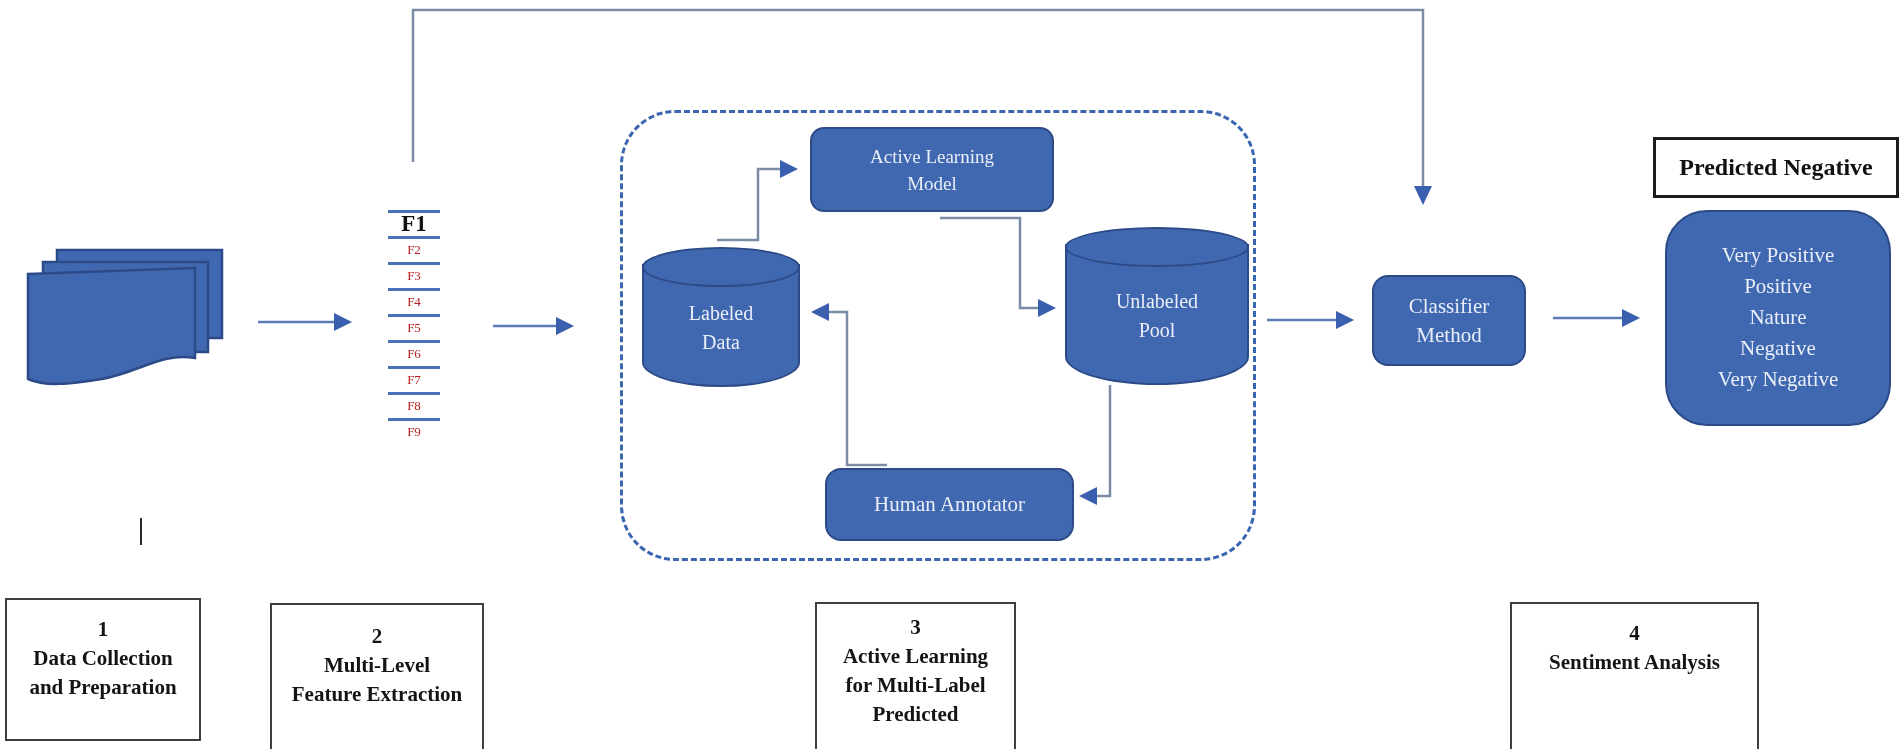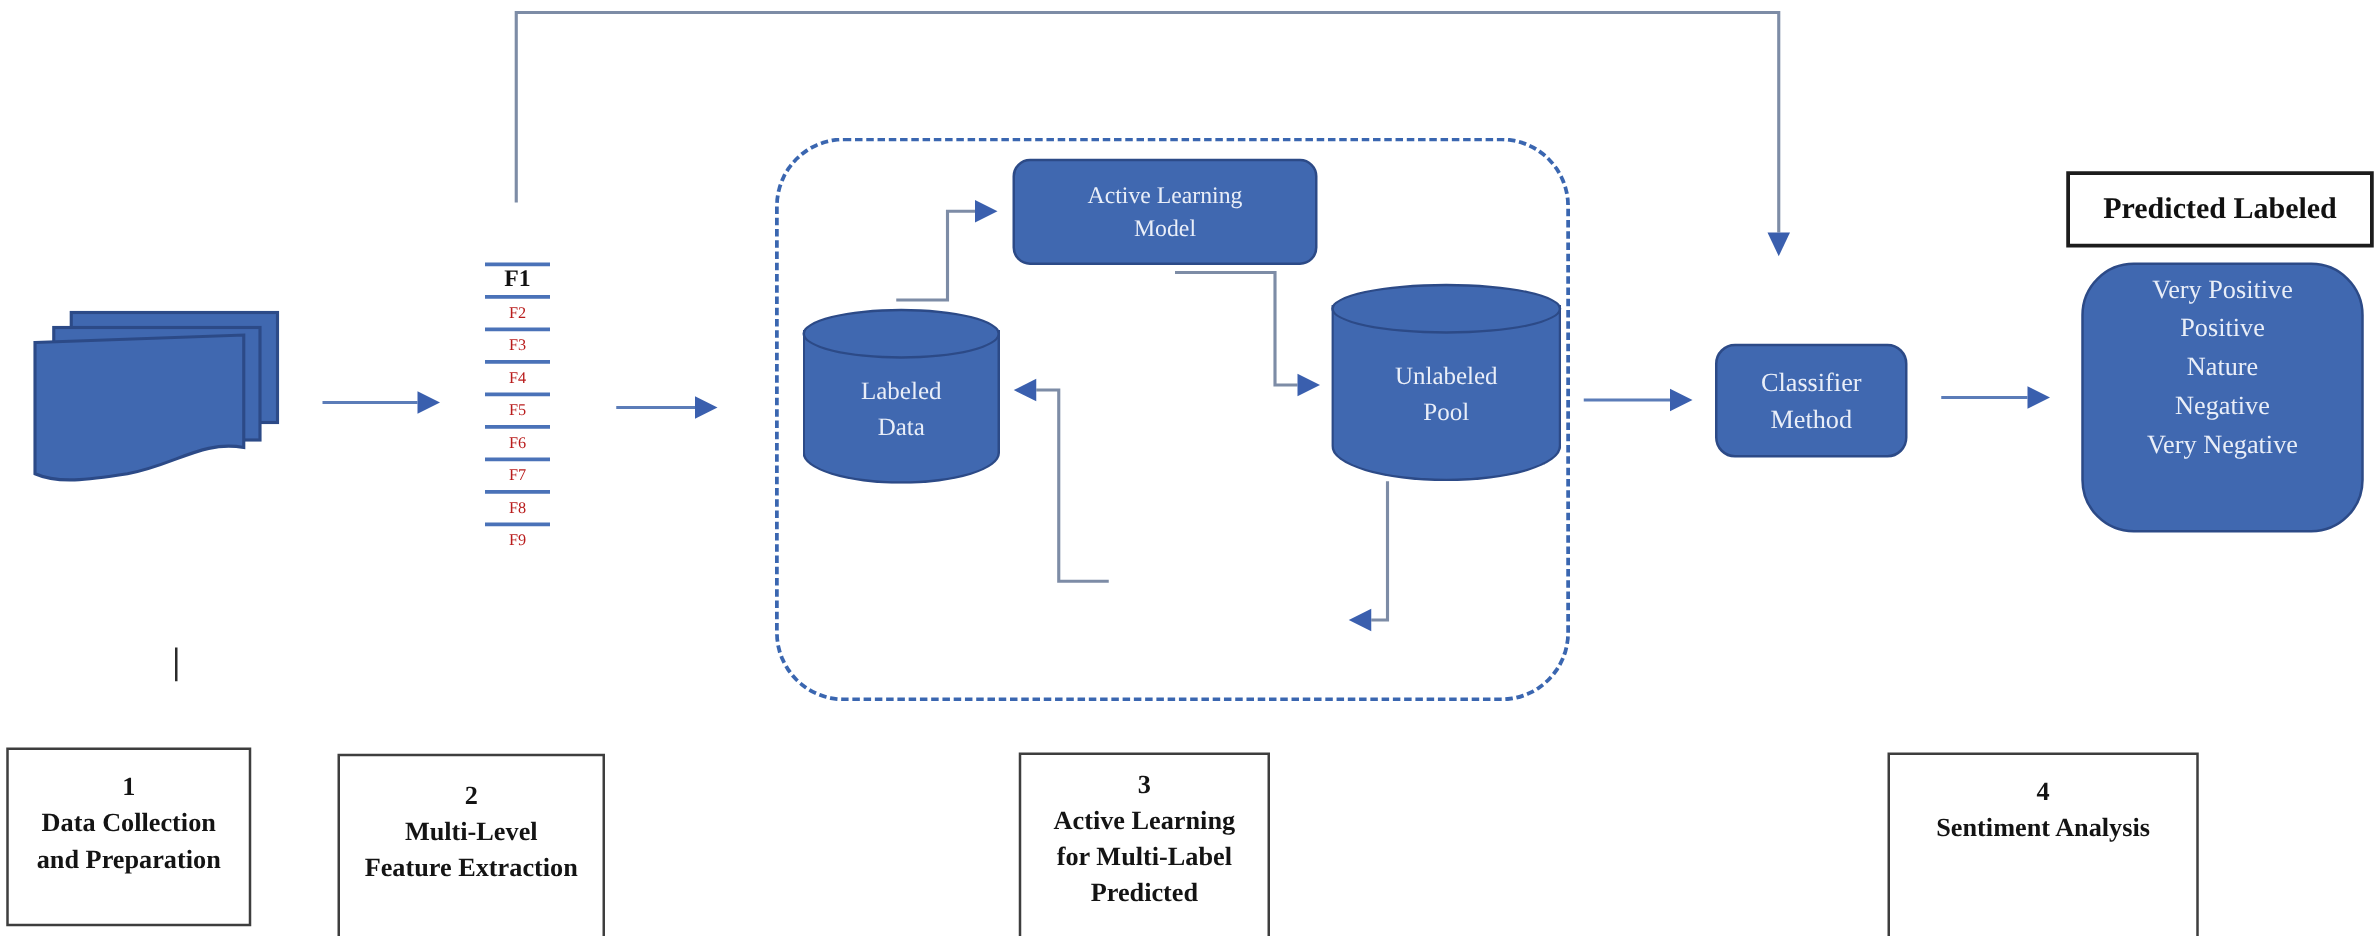--- a/index.html
+++ b/index.html
@@ -28,38 +28,38 @@
 
   
   .dashed-region{position:absolute;left:620px;top:110px;width:630px;height:445px;
     border:3px dashed var(--dash-blue);border-radius:55px;}
 
   
   .f-list{position:absolute;left:386px;top:210px;width:56px;}
   .f-item{height:26px;text-align:center;}
   .f-line{height:3px;width:52px;margin:0 auto;background:var(--f-line-blue);}
   .f-label{font-size:13px;color:#b91c1c;line-height:22px;}
-  .f-item.first .f-label{font-size:19px;font-weight:bold;color:#111;line-height:22px;}
+  .f-item.first .f-label{font-size:23px;font-weight:bold;color:#111;line-height:22px;}
 
   
   .step{position:absolute;background:#fff;border:2px solid #3e3e3e;
     text-align:center;color:#141414;font-weight:bold;font-size:21px;line-height:29px;}
   .step .num{line-height:30px;}
 
   
   .title-box{position:absolute;left:1653px;top:137px;width:240px;height:55px;
     background:#fff;border:3px solid #1c1c1c;display:flex;align-items:center;justify-content:center;
     font-weight:bold;font-size:24px;color:#111;}
 
   
   .sentiment-box{position:absolute;left:1665px;top:210px;width:222px;height:212px;
     background:var(--box-blue);border:2px solid var(--box-border);border-radius:42px;
     color:var(--text-light);text-align:center;padding-top:0;}
   .sentiment-box .s-line{font-size:21px;line-height:31px;}
-  .sentiment-list{padding-top:4px;}
+  .sentiment-list{padding-top:28px;}
 
   .discharge-label{position:absolute;left:30px;top:290px;width:150px;text-align:center;
     color:var(--text-light);font-size:22px;line-height:31px;white-space:pre-line;}
 
   .cursor-tick{position:absolute;left:140px;top:518px;width:2px;height:27px;background:#2b2b2b;}
 </style>
 </head>
 <body>
 
 <div id="canvas">
@@ -126,25 +126,26 @@
 Data</div>
   </div>
 
   <div class="cylinder" style="left:1065px;top:227px;width:184px;height:158px;">
     <div class="cyl-body"></div>
     <div class="cyl-top"></div>
     <div class="cyl-label" style="top:60px;font-size:20px;line-height:29px;">Unlabeled
 Pool</div>
   </div>
 
+  <div class="bbox" style="left:825px;top:468px;width:245px;height:69px;border-radius:16px;font-size:21px;">Human Annotator</div>
 
   <div class="bbox" style="left:1372px;top:275px;width:150px;height:87px;border-radius:16px;font-size:21px;line-height:29px;">Classifier
 Method</div>
 
-  <div class="title-box">Predicted Labeled</div>
+  <div class="title-box">Predicted Negative</div>
 
   <div class="sentiment-box">
     <div class="sentiment-list">
       <div class="s-line">Very Positive</div>
       <div class="s-line">Positive</div>
       <div class="s-line">Nature</div>
       <div class="s-line">Negative</div>
       <div class="s-line">Very Negative</div>
     </div>
   </div>

